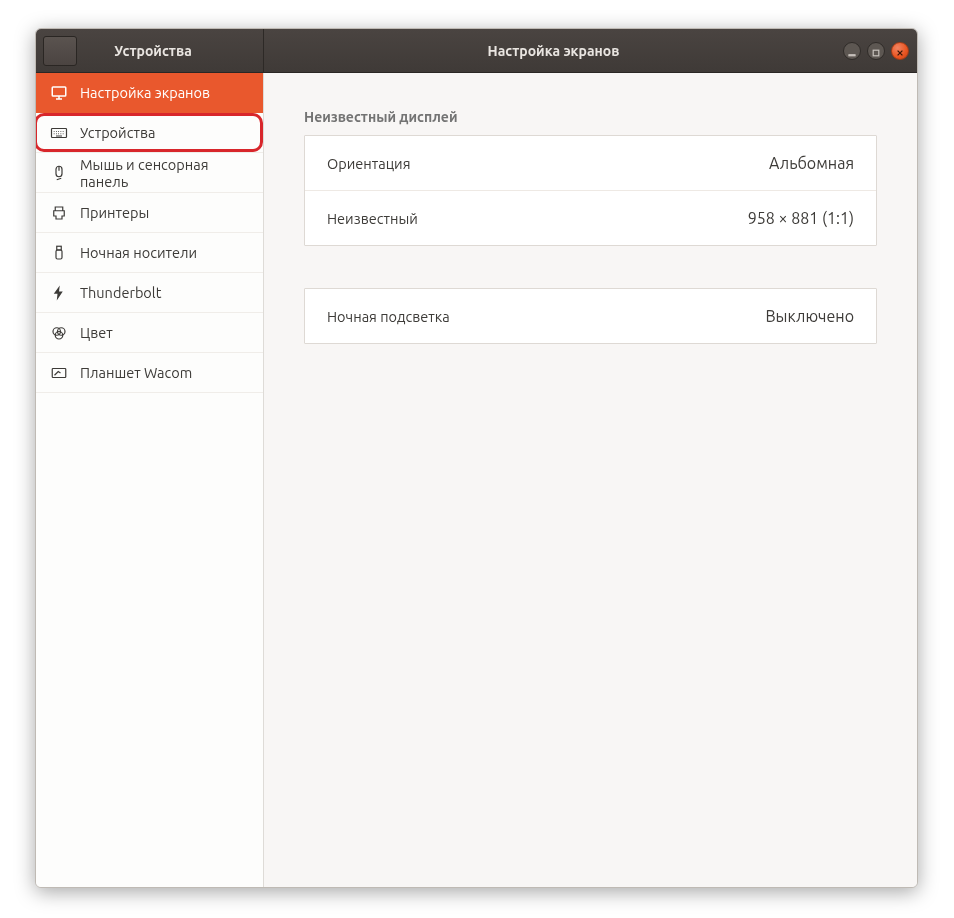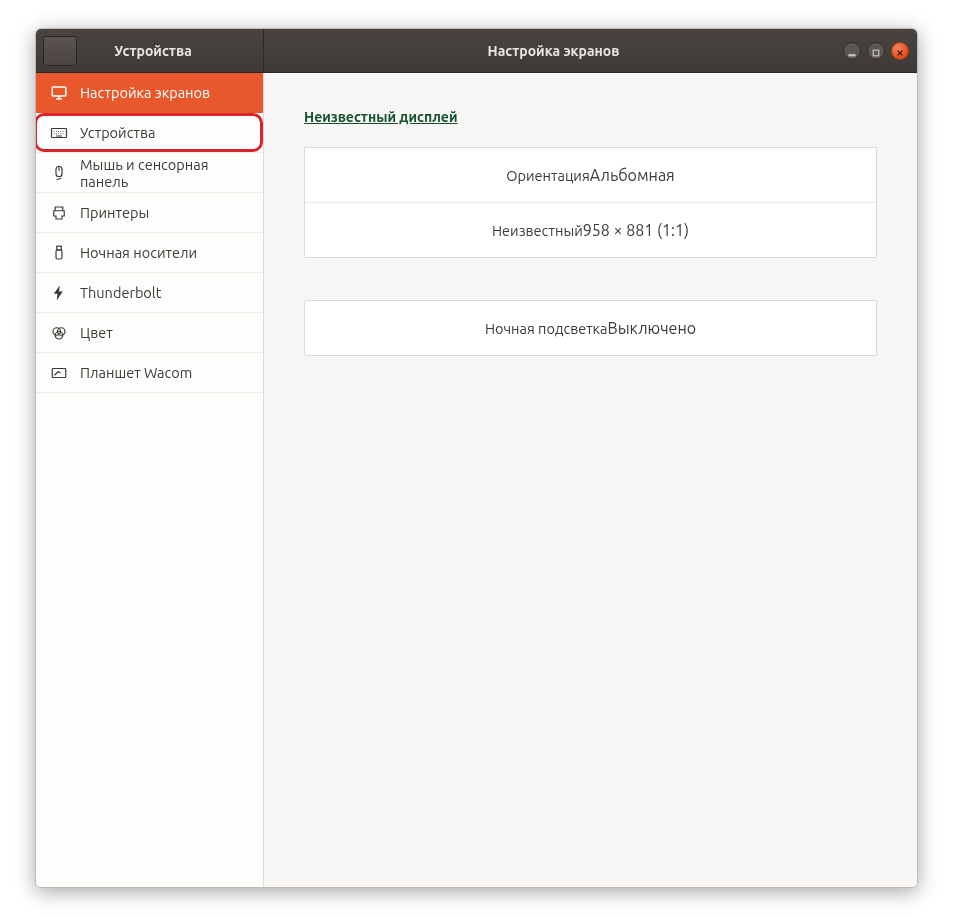--- a/index.html
+++ b/index.html
@@ -113,33 +113,32 @@
 
   .content {
     flex: 1;
     background: #f8f6f5;
     padding: 36px 40px 0 40px;
     overflow: auto;
   }
   .section-title {
     font-size: 14px;
     font-weight: 700;
-    color: #14532d;
-    margin-bottom: 22px;
-    text-decoration: underline;
+    color: #737373;
+    margin-bottom: 10px;
   }
   .settings-group {
     background: #fff;
     border: 1px solid #ded9d4;
     border-radius: 1px;
     margin-bottom: 42px;
   }
   .settings-row {
     display: flex;
-    justify-content: center;
+    justify-content: space-between;
     align-items: center;
     padding: 18px 22px;
     border-top: 1px solid #eee9e4;
     cursor: pointer;
   }
   .settings-row:first-child { border-top: none; }
   .settings-label { font-size: 14.5px; color: #3d3b38; }
   .settings-value { font-size: 16px; color: #3d3b38; }
 </style>
 </head>

